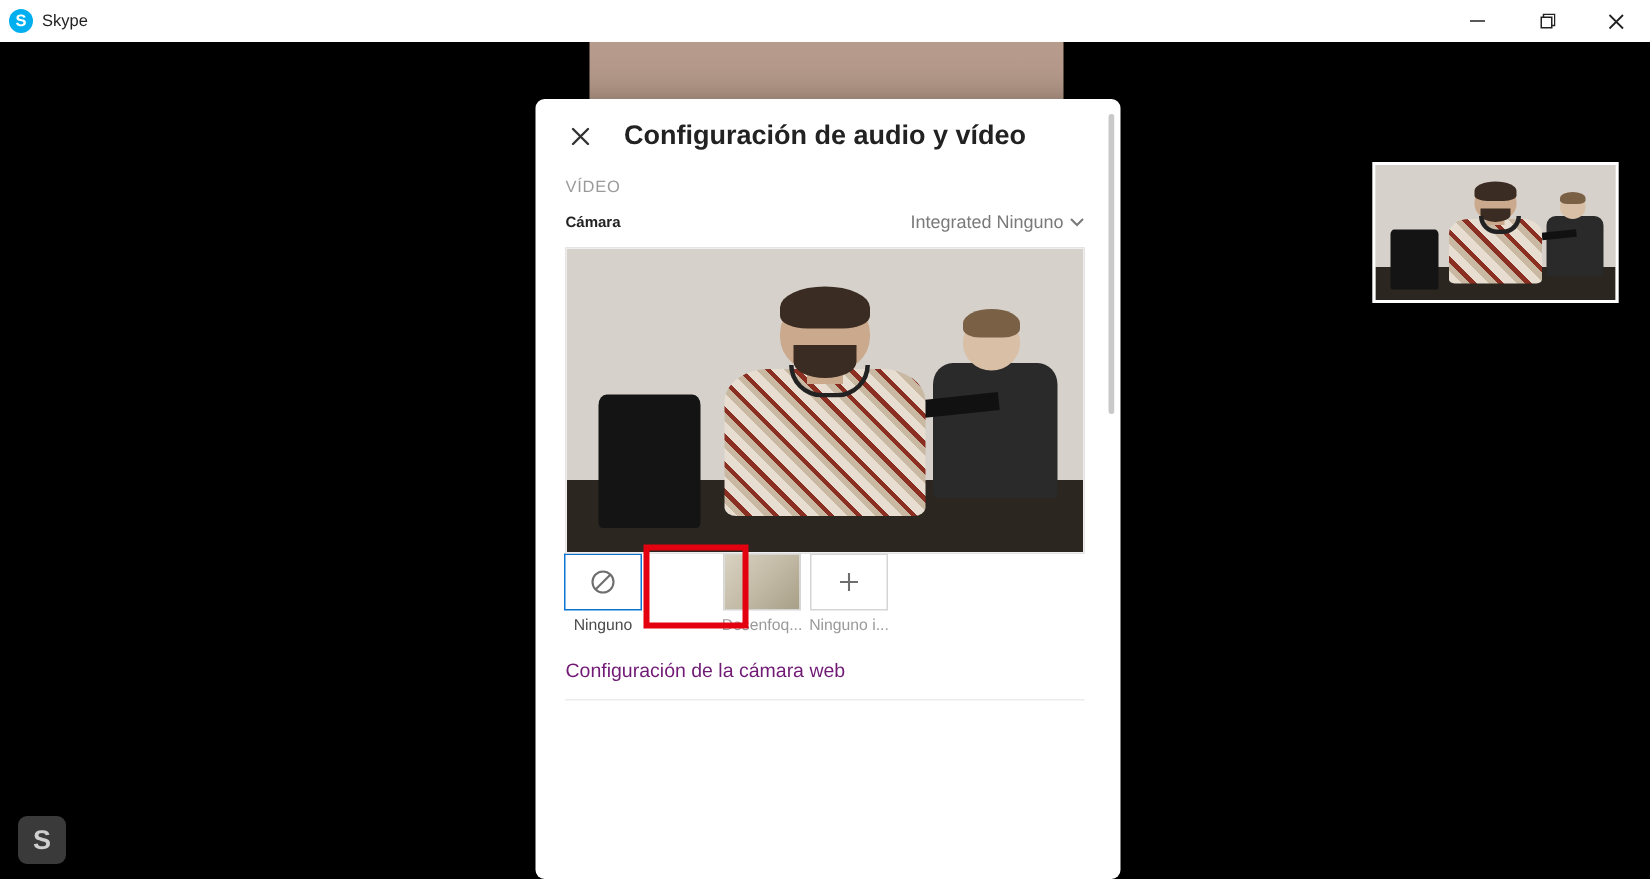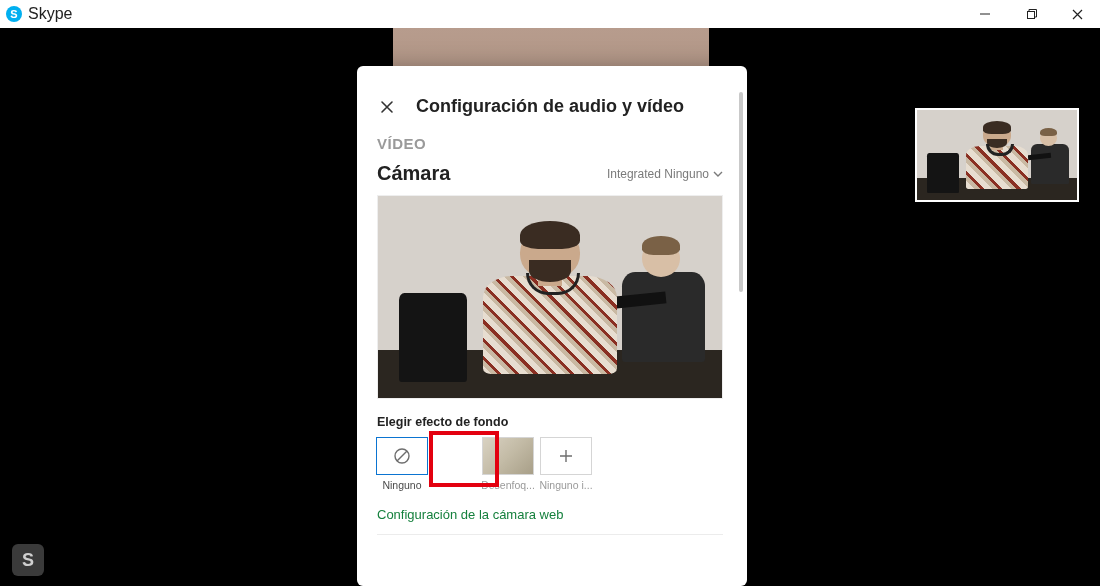--- a/index.html
+++ b/index.html
@@ -1,52 +1,52 @@
 <!DOCTYPE html>
 <html><head>
 <meta charset="utf-8">
 <style>
   html,body{margin:0;padding:0;width:1100px;height:586px;font-family:"Segoe UI",Arial,sans-serif;background:#fff;overflow:hidden;}
   
   .titlebar{height:28px;display:flex;align-items:center;justify-content:space-between;padding:0 0 0 6px;background:#fff;}
   .titlebar-left{display:flex;align-items:center;gap:6px;}
   .skype-logo{width:16px;height:16px;border-radius:50%;background:#00aff0;display:inline-flex;align-items:center;justify-content:center;color:#fff;font-size:11px;font-weight:bold;}
-  .title-text{font-size:16px;color:#222;}
+  .title-text{font-size:11px;color:#222;}
   .winbtns{display:flex;}
   .winbtn{width:46px;height:28px;display:flex;align-items:center;justify-content:center;color:#222;}
   .winbtn svg{display:block;}
   
   .client{position:relative;width:1100px;height:558px;background:#000;}
   
   .bg-video{position:absolute;left:393px;top:0;width:316px;height:558px;background:linear-gradient(180deg,#b79c8d 0%,#a0826f 35%,#5a4c3f 75%,#3e362c 100%);}
   
   .pip{position:absolute;right:21px;top:80px;width:160px;height:90px;border:2px solid #fff;background:#c9c8c4;overflow:hidden;}
   .pip .scene{position:absolute;inset:0;}
   
   .dialog{position:absolute;left:357px;top:38px;width:390px;height:520px;background:#fff;border-radius:6px;box-shadow:0 8px 28px rgba(0,0,0,.5);display:flex;flex-direction:column;}
-  .dialog-inner{position:relative;flex:1;overflow:hidden;margin:16px 4px 0 0;}
+  .dialog-inner{position:relative;flex:1;overflow:hidden;margin:0 4px 0 0;}
   .dialog-scroll{position:absolute;right:0;top:10px;width:4px;height:200px;border-radius:2px;background:#c9c9c9;}
   .dlg-header{display:flex;align-items:center;padding:14px 20px 10px 20px;}
   .close-x{width:20px;height:20px;display:flex;align-items:center;justify-content:center;border-radius:3px;color:#333;}
   .dlg-title{flex:1;text-align:center;font-size:18px;font-weight:600;color:#222;margin-right:20px;}
-  .section-label{font-size:15px;letter-spacing:.5px;color:#9a9a9a;font-weight:700;padding:8px 20px 4px;}
+  .section-label{font-size:11px;letter-spacing:.5px;color:#9a9a9a;font-weight:400;padding:8px 20px 4px;}
   .row{display:flex;align-items:center;justify-content:space-between;padding:6px 20px;}
-  .row .left{font-size:20px;font-weight:600;color:#222;}
+  .row .left{font-size:10px;font-weight:600;color:#222;}
   .row .right{font-size:12px;color:#7a7a7a;display:flex;align-items:center;gap:4px;}
   .preview{margin:4px 20px 0;position:relative;height:202px;background:#bcb6ae;border:1px solid #eee;overflow:hidden;}
   .effects-label{font-size:12.5px;font-weight:600;color:#222;padding:16px 20px 8px;}
   .effects{display:flex;gap:8px;padding:0 20px;}
   .effect{width:50px;display:flex;flex-direction:column;align-items:center;gap:4px;}
   .effect .tile{width:50px;height:36px;border:1px solid #d5d5d5;display:flex;align-items:center;justify-content:center;color:#6e6e6e;background:#fff;}
   .effect.selected .tile{border:1.5px solid #0b74d1;}
   .effect.highlight{position:relative;padding-left:48px;}
   .effect.highlight::before{content:"";position:absolute;left:-6px;top:-6px;width:62px;height:48px;border:4px solid #e3000f;z-index:3;}
   .effect .cap{font-size:10.5px;color:#4a4a4a;white-space:nowrap;max-width:54px;overflow:hidden;text-overflow:ellipsis;}
   .effect .tile.blur-thumb{background:linear-gradient(135deg,#d9d2c2 0%,#c3bba6 50%,#a89f88 100%);filter:blur(.3px);}
-  .link{color:#15803d;font-size:13px;padding:16px 20px 6px;display:inline-block;}
+  .link{color:#701a75;font-size:13px;padding:16px 20px 6px;display:inline-block;}
   .divider{height:1px;background:#ececec;margin:6px 20px 0;}
   
   .tray{position:absolute;left:12px;bottom:10px;width:32px;height:32px;border-radius:6px;background:#3a3a3a;display:flex;align-items:center;justify-content:center;color:#cfcfcf;font-weight:bold;font-size:18px;}
   
   .scene .wall{position:absolute;inset:0;background:#d6d1cb;}
   .scene .desk{position:absolute;left:0;right:0;bottom:0;height:24%;background:#2b2620;}
   .scene .man1{position:absolute;left:28%;bottom:12%;width:44%;height:78%;}
   .scene .man1 .head{position:absolute;left:30%;top:6%;width:40%;height:34%;background:#caa98c;border-radius:50% 50% 46% 46%;}
   .scene .man1 .hair{position:absolute;left:30%;top:3%;width:40%;height:18%;background:#3a2c22;border-radius:50% 50% 30% 30%;}
   .scene .man1 .beard{position:absolute;left:36%;top:28%;width:28%;height:14%;background:#3a2c22;border-radius:0 0 50% 50%;}
@@ -151,21 +151,20 @@
               <div class="body"></div>
               <div class="neck"></div>
               <div class="head"></div>
               <div class="hair"></div>
               <div class="beard"></div>
               <div class="phones"></div>
             </div>
         </div>
       </div>
 
-      <div class="effects-label">Elegir efecto de fondo</div>
 
       <div class="effects">
         <div class="effect selected">
           <div class="tile">
             <svg width="18" height="18" viewBox="0 0 18 18">
                 <circle cx="9" cy="9" r="7" fill="none" stroke="#6e6e6e" stroke-width="1.4"></circle>
                 <path d="M4 14 L14 4" stroke="#6e6e6e" stroke-width="1.4"></path>
               </svg>
           </div>
           <div class="cap">Ninguno</div>

